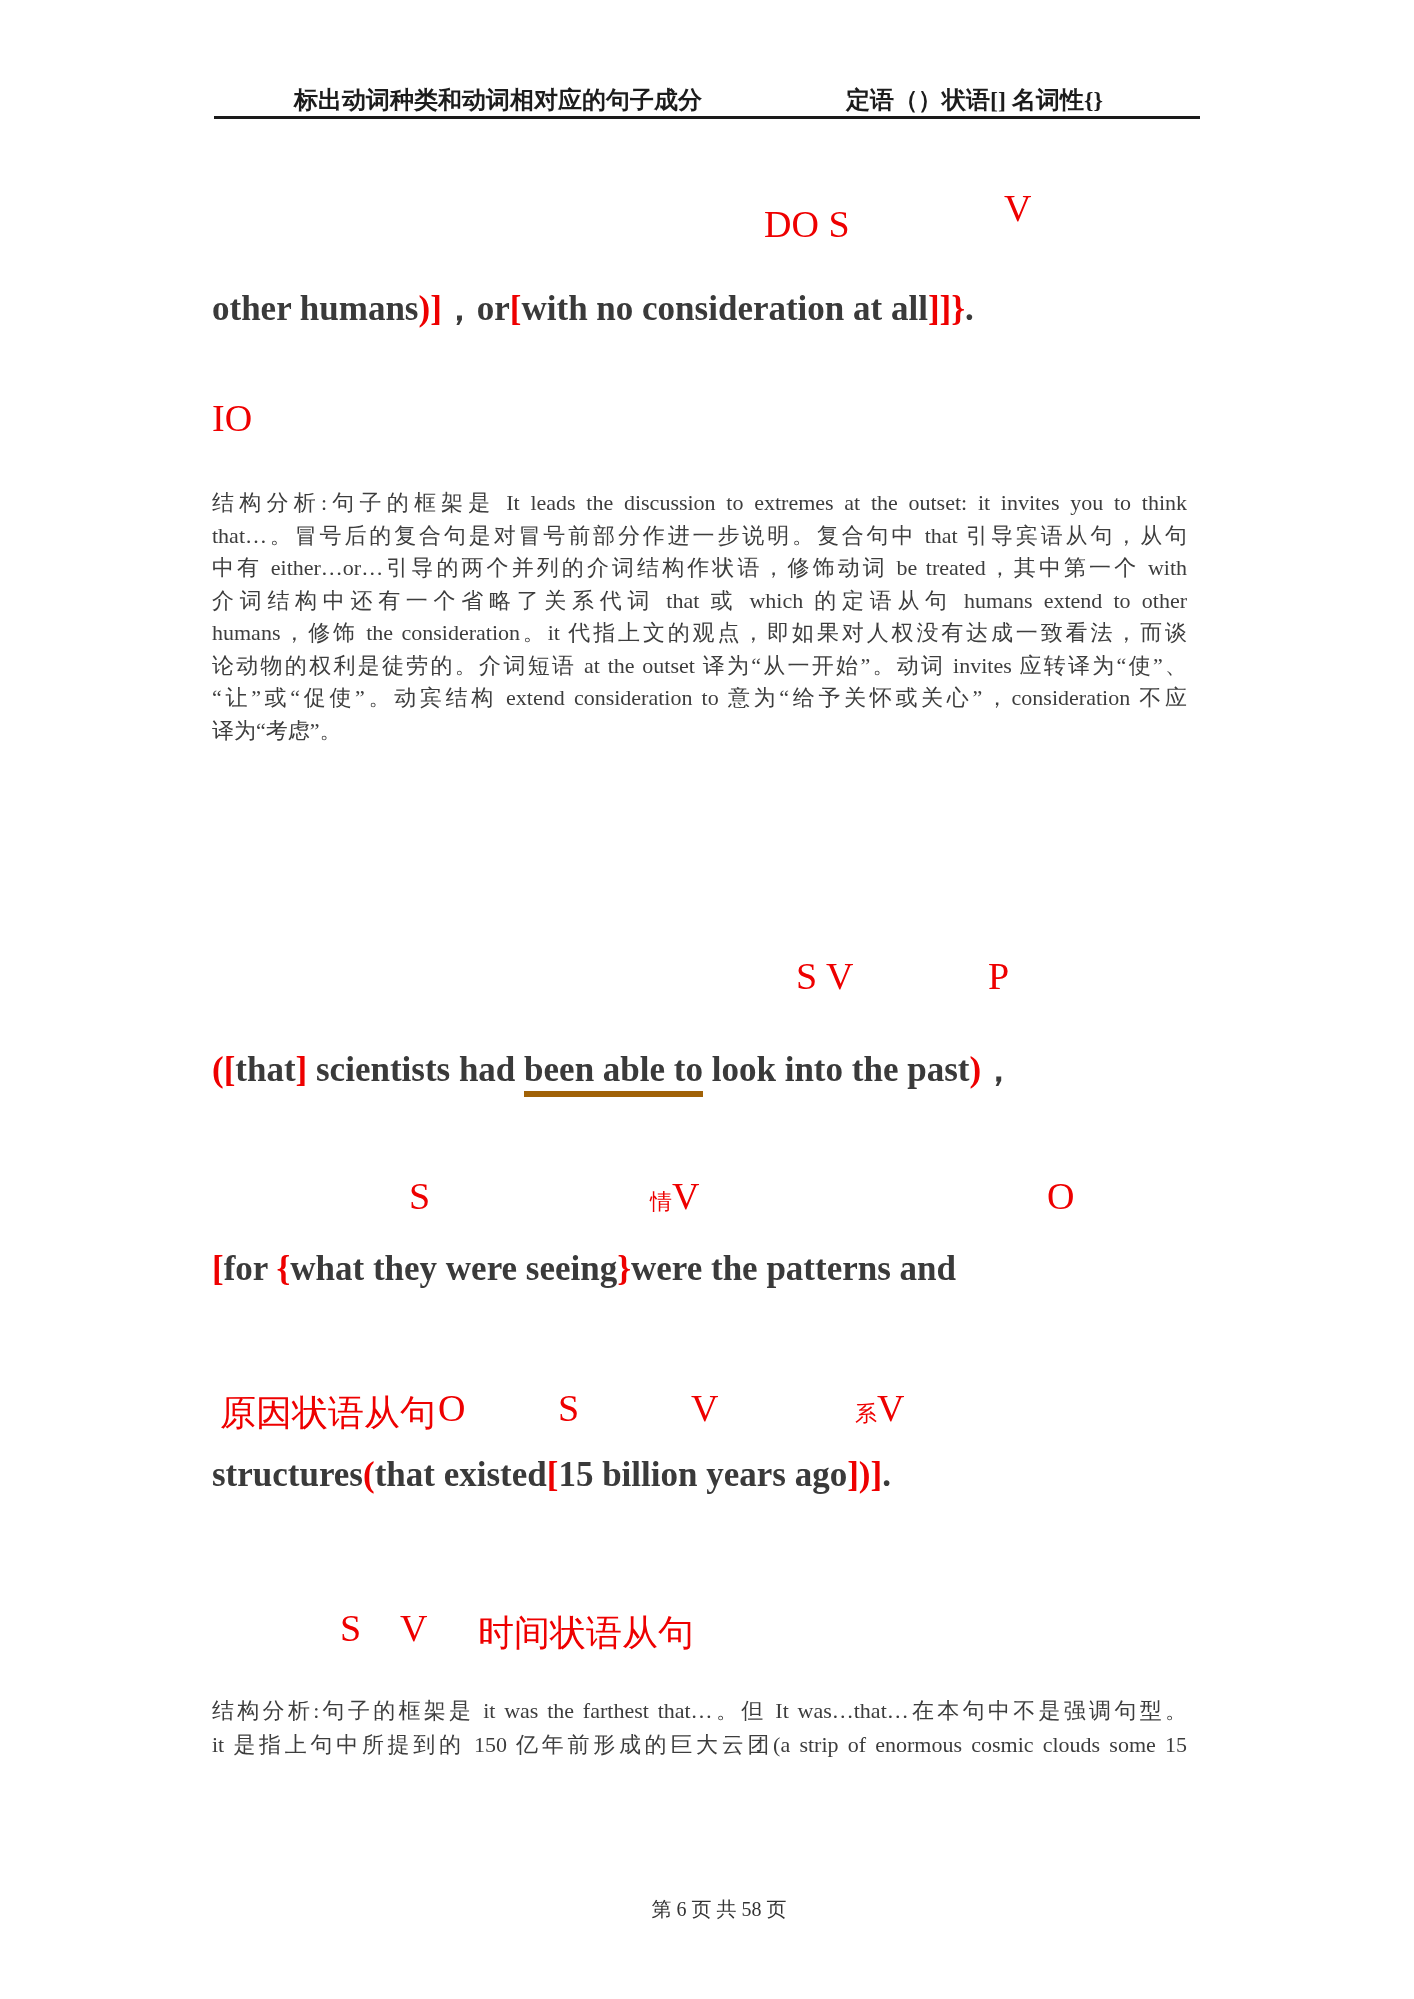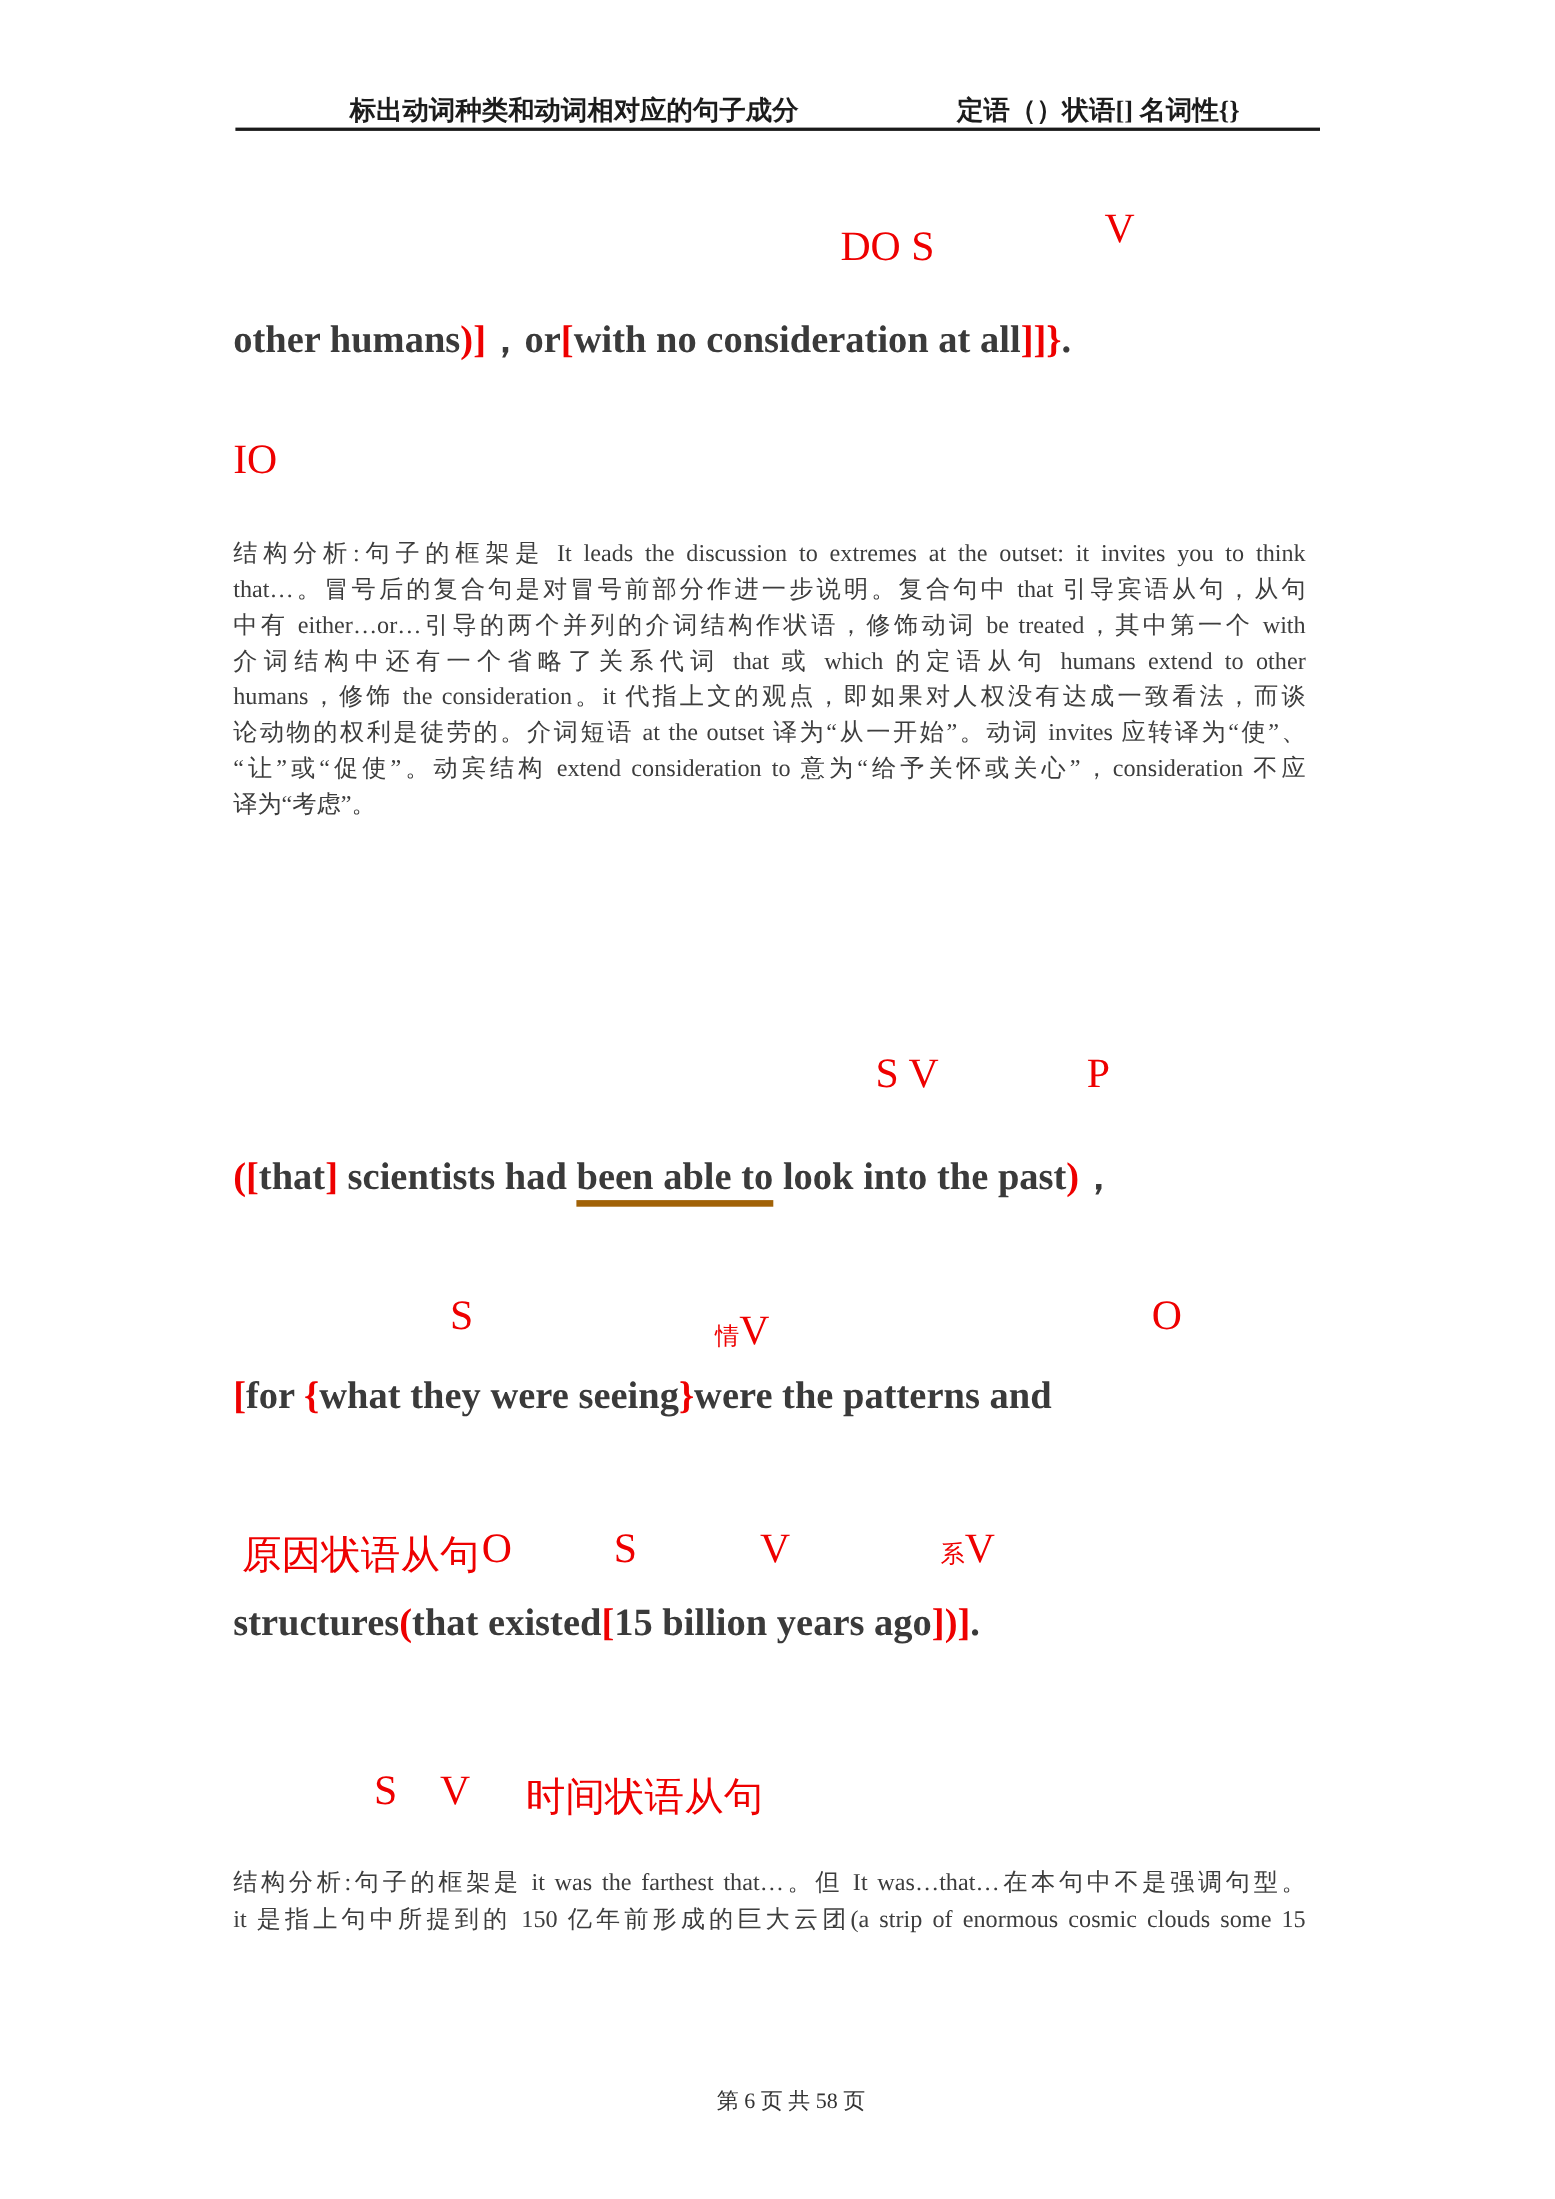--- a/index.html
+++ b/index.html
@@ -6,21 +6,21 @@
   .page {
     position: relative;
     width: 1414px;
     height: 1999px;
     background: #ffffff;
     font-family: "Liberation Serif", "DejaVu Serif", serif;
     color: #3a3a3a;
     overflow: hidden;
   }
   .abs { position: absolute; }
-  .h-text { font-size: 24px; font-weight: bold; color: #1c1c1c; white-space: pre; margin-left: 24px; }
+  .h-text { font-size: 24px; font-weight: bold; color: #1c1c1c; white-space: pre; }
   .rule { background: #1a1a1a; height: 3px; }
   .red { color: #ee0000; }
   .ann { font-size: 38px; color: #ee0000; white-space: pre; line-height: 1.1; }
   .ann-cjk { font-size: 36px; color: #ee0000; white-space: pre; line-height: 1.1; }
   .ann-small { font-size: 22px; color: #ee0000; }
   .bold-line { font-size: 35px; font-weight: bold; color: #3a3a3a; white-space: pre; line-height: 1.2; }
   .u-red { border-bottom: 6px solid #a16207; padding-bottom: 2px; }
   .para { width: 975px; font-size: 22px; line-height: 32.5px; color: #3d3d3d; }
   .pline { text-align: justify; text-align-last: justify; }
   .pline.last { text-align-last: left; }
@@ -59,21 +59,21 @@
 
   <div>
     <span class="abs ann" style="left:796px; top:956px;">S V</span>
     <span class="abs ann" style="left:988px; top:956px;">P</span>
   </div>
 
   <div class="abs bold-line" style="left:212px; top:1049px;"><span class="red">([</span><span>that</span><span class="red">]</span><span> scientists had </span><span class="u-red">been able to</span><span> look into the past</span><span class="red">)</span><span>，</span></div>
 
   <div>
     <span class="abs ann" style="left:409px; top:1176px;">S</span>
-    <span class="abs ann" style="left:650px; top:1176px;margin-top:14px;"><span class="ann-small">情</span><span>V</span></span>
+    <span class="abs ann" style="left:650px; top:1176px;"><span class="ann-small">情</span><span>V</span></span>
     <span class="abs ann" style="left:1047px; top:1176px;">O</span>
   </div>
 
   <div class="abs bold-line" style="left:212px; top:1248px;"><span class="red">[</span><span>for </span><span class="red">{</span><span>what they were seeing</span><span class="red">}</span><span>were the patterns and</span></div>
 
   <div>
     <span class="abs ann-cjk" style="left:220px; top:1394px;">原因状语从句</span>
     <span class="abs ann" style="left:438px; top:1388px;">O</span>
     <span class="abs ann" style="left:558px; top:1388px;">S</span>
     <span class="abs ann" style="left:691px; top:1388px;">V</span>

